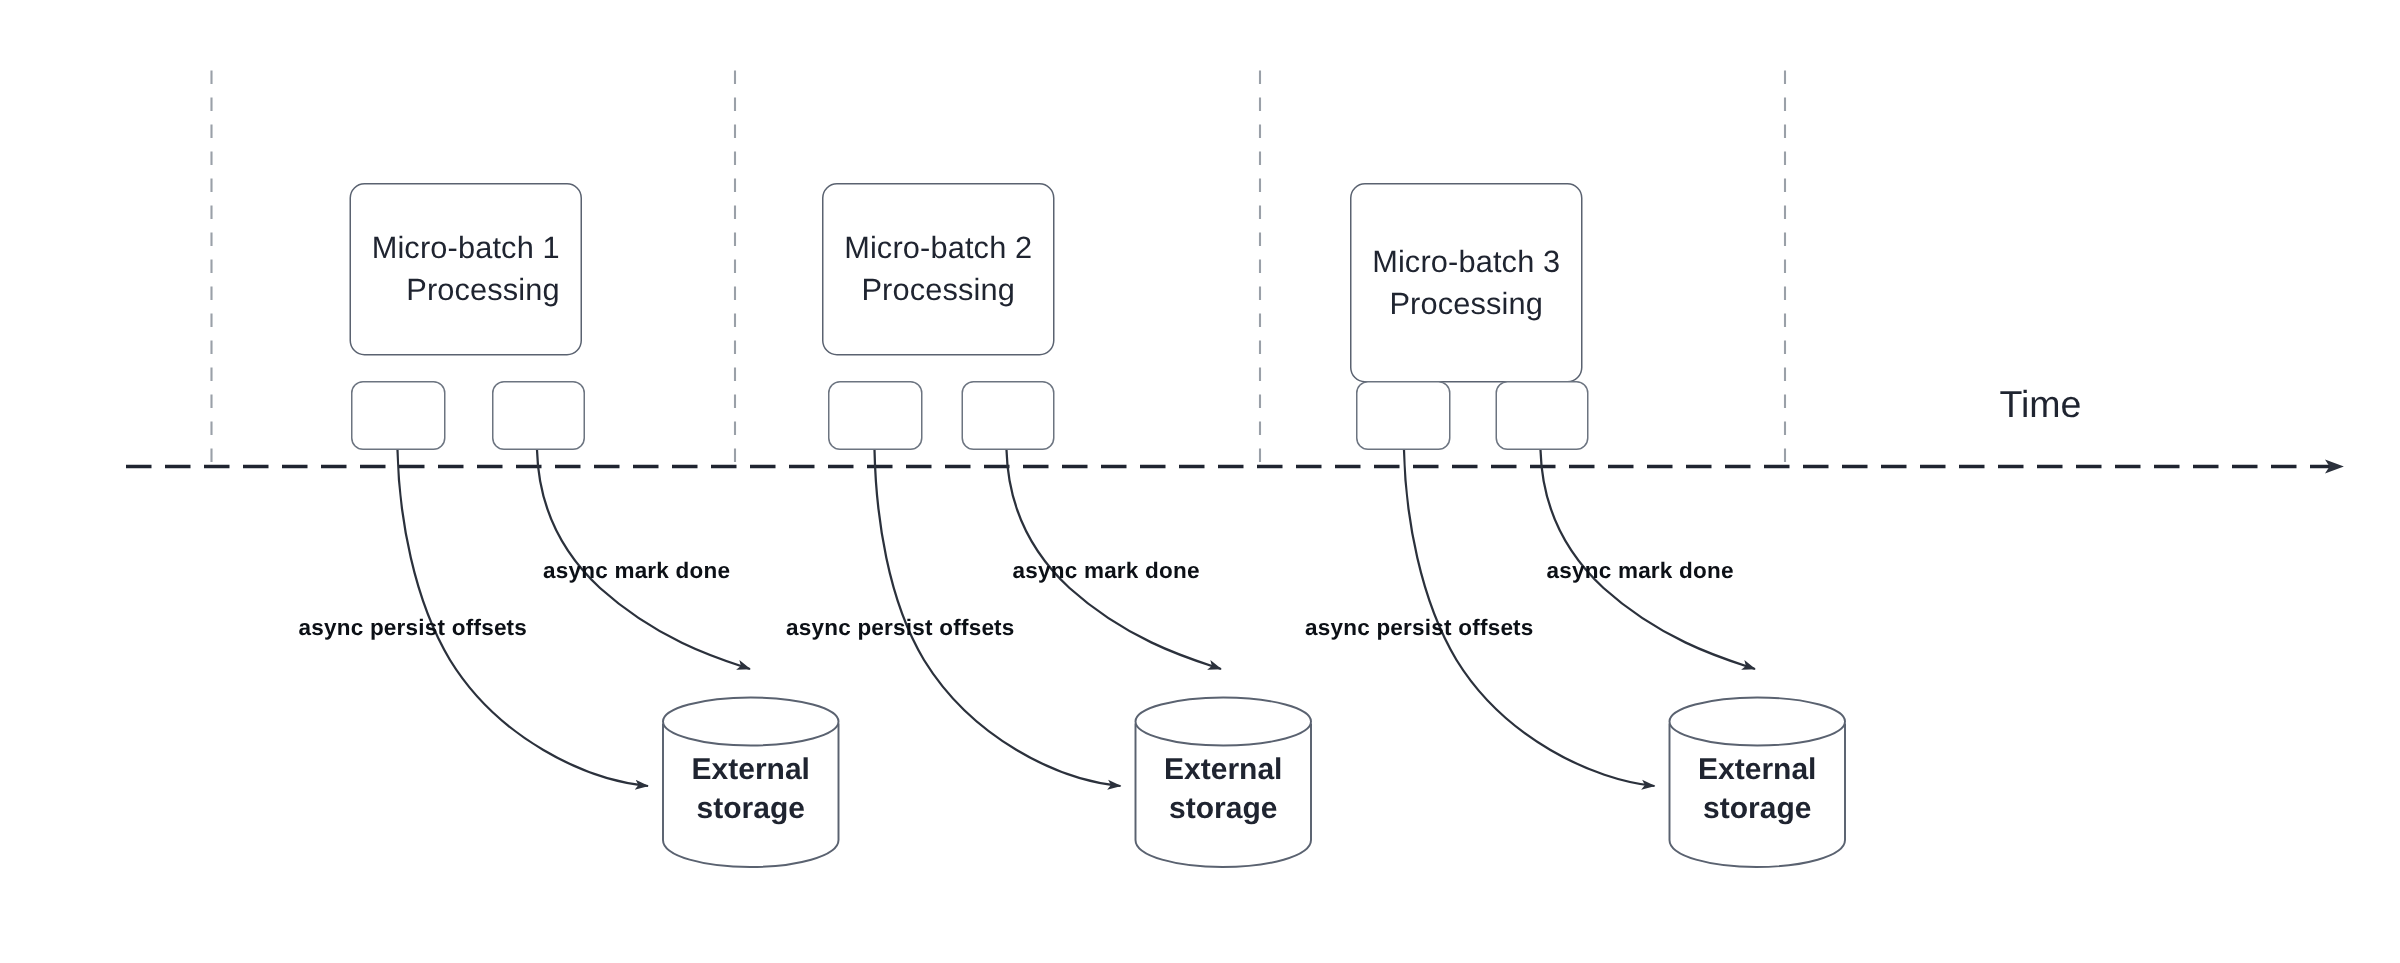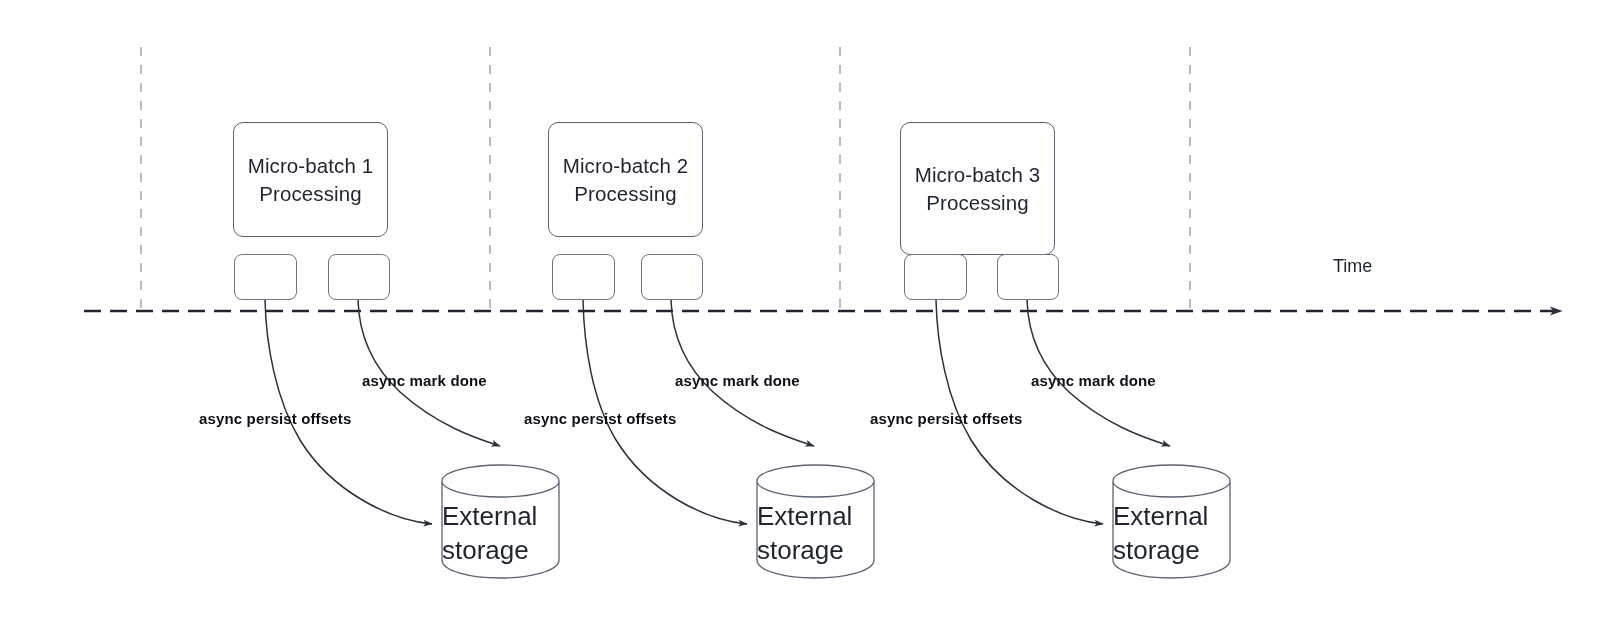--- a/index.html
+++ b/index.html
@@ -40,38 +40,40 @@
   }
   .mini-box {
     position: absolute;
     box-sizing: border-box;
     border: 1.1px solid #6c7480;
     border-radius: 8px;
     background: #ffffff;
   }
   .store-label {
     position: absolute;
+    text-align: center;
     color: #1f2430;
-    font-size: 26px;
+    font-size: 20px;
     line-height: 1.3;
     pointer-events: none;
+    font-weight: bold;
   }
   .edge-label {
     position: absolute;
     color: #0c1016;
     font-size: 15px;
     font-weight: bold;
     white-space: nowrap;
     letter-spacing: 0.15px;
     text-align: center;
   }
   .time-label {
     position: absolute;
     color: #1f2430;
-    font-size: 18px;
+    font-size: 25px;
     white-space: nowrap;
   }
 </style>
 </head>
 <body>
 
 <div id="canvas">
 
   <svg class="layer" viewBox="0 0 1600 642" xmlns="http://www.w3.org/2000/svg">
     <defs>
@@ -114,21 +116,21 @@
     <g>
       <path d="M757,483 L757,560 C757,571 785,578 815,578 C845,578 874,571 874,560 L874,483 Z" fill="#ffffff" stroke="#5a6270" stroke-width="1.3"></path>
       <ellipse cx="815.5" cy="481" rx="58.5" ry="16" fill="#ffffff" stroke="#5a6270" stroke-width="1.3"></ellipse>
     </g>
     <g>
       <path d="M1113,483 L1113,560 C1113,571 1141,578 1171,578 C1201,578 1230,571 1230,560 L1230,483 Z" fill="#ffffff" stroke="#5a6270" stroke-width="1.3"></path>
       <ellipse cx="1171.5" cy="481" rx="58.5" ry="16" fill="#ffffff" stroke="#5a6270" stroke-width="1.3"></ellipse>
     </g>
   </svg>
 
-  <div class="batch-box" style="left:233px; top:122px; width:155px; height:115px;">
+  <div class="batch-box" style="left:233px; top:122px; width:155px; height:115px;text-align:right;">
     <span>
       <span>Micro-batch 1</span><br>
       <span>Processing</span>
     </span>
   </div>
   <div class="mini-box" style="left:234px; top:254px; width:63px; height:46px;"></div>
   <div class="mini-box" style="left:328px; top:254px; width:62px; height:46px;"></div>
 
   <div class="store-label" style="left:442px; top:500px; width:117px;">
     <span>External</span><br>

